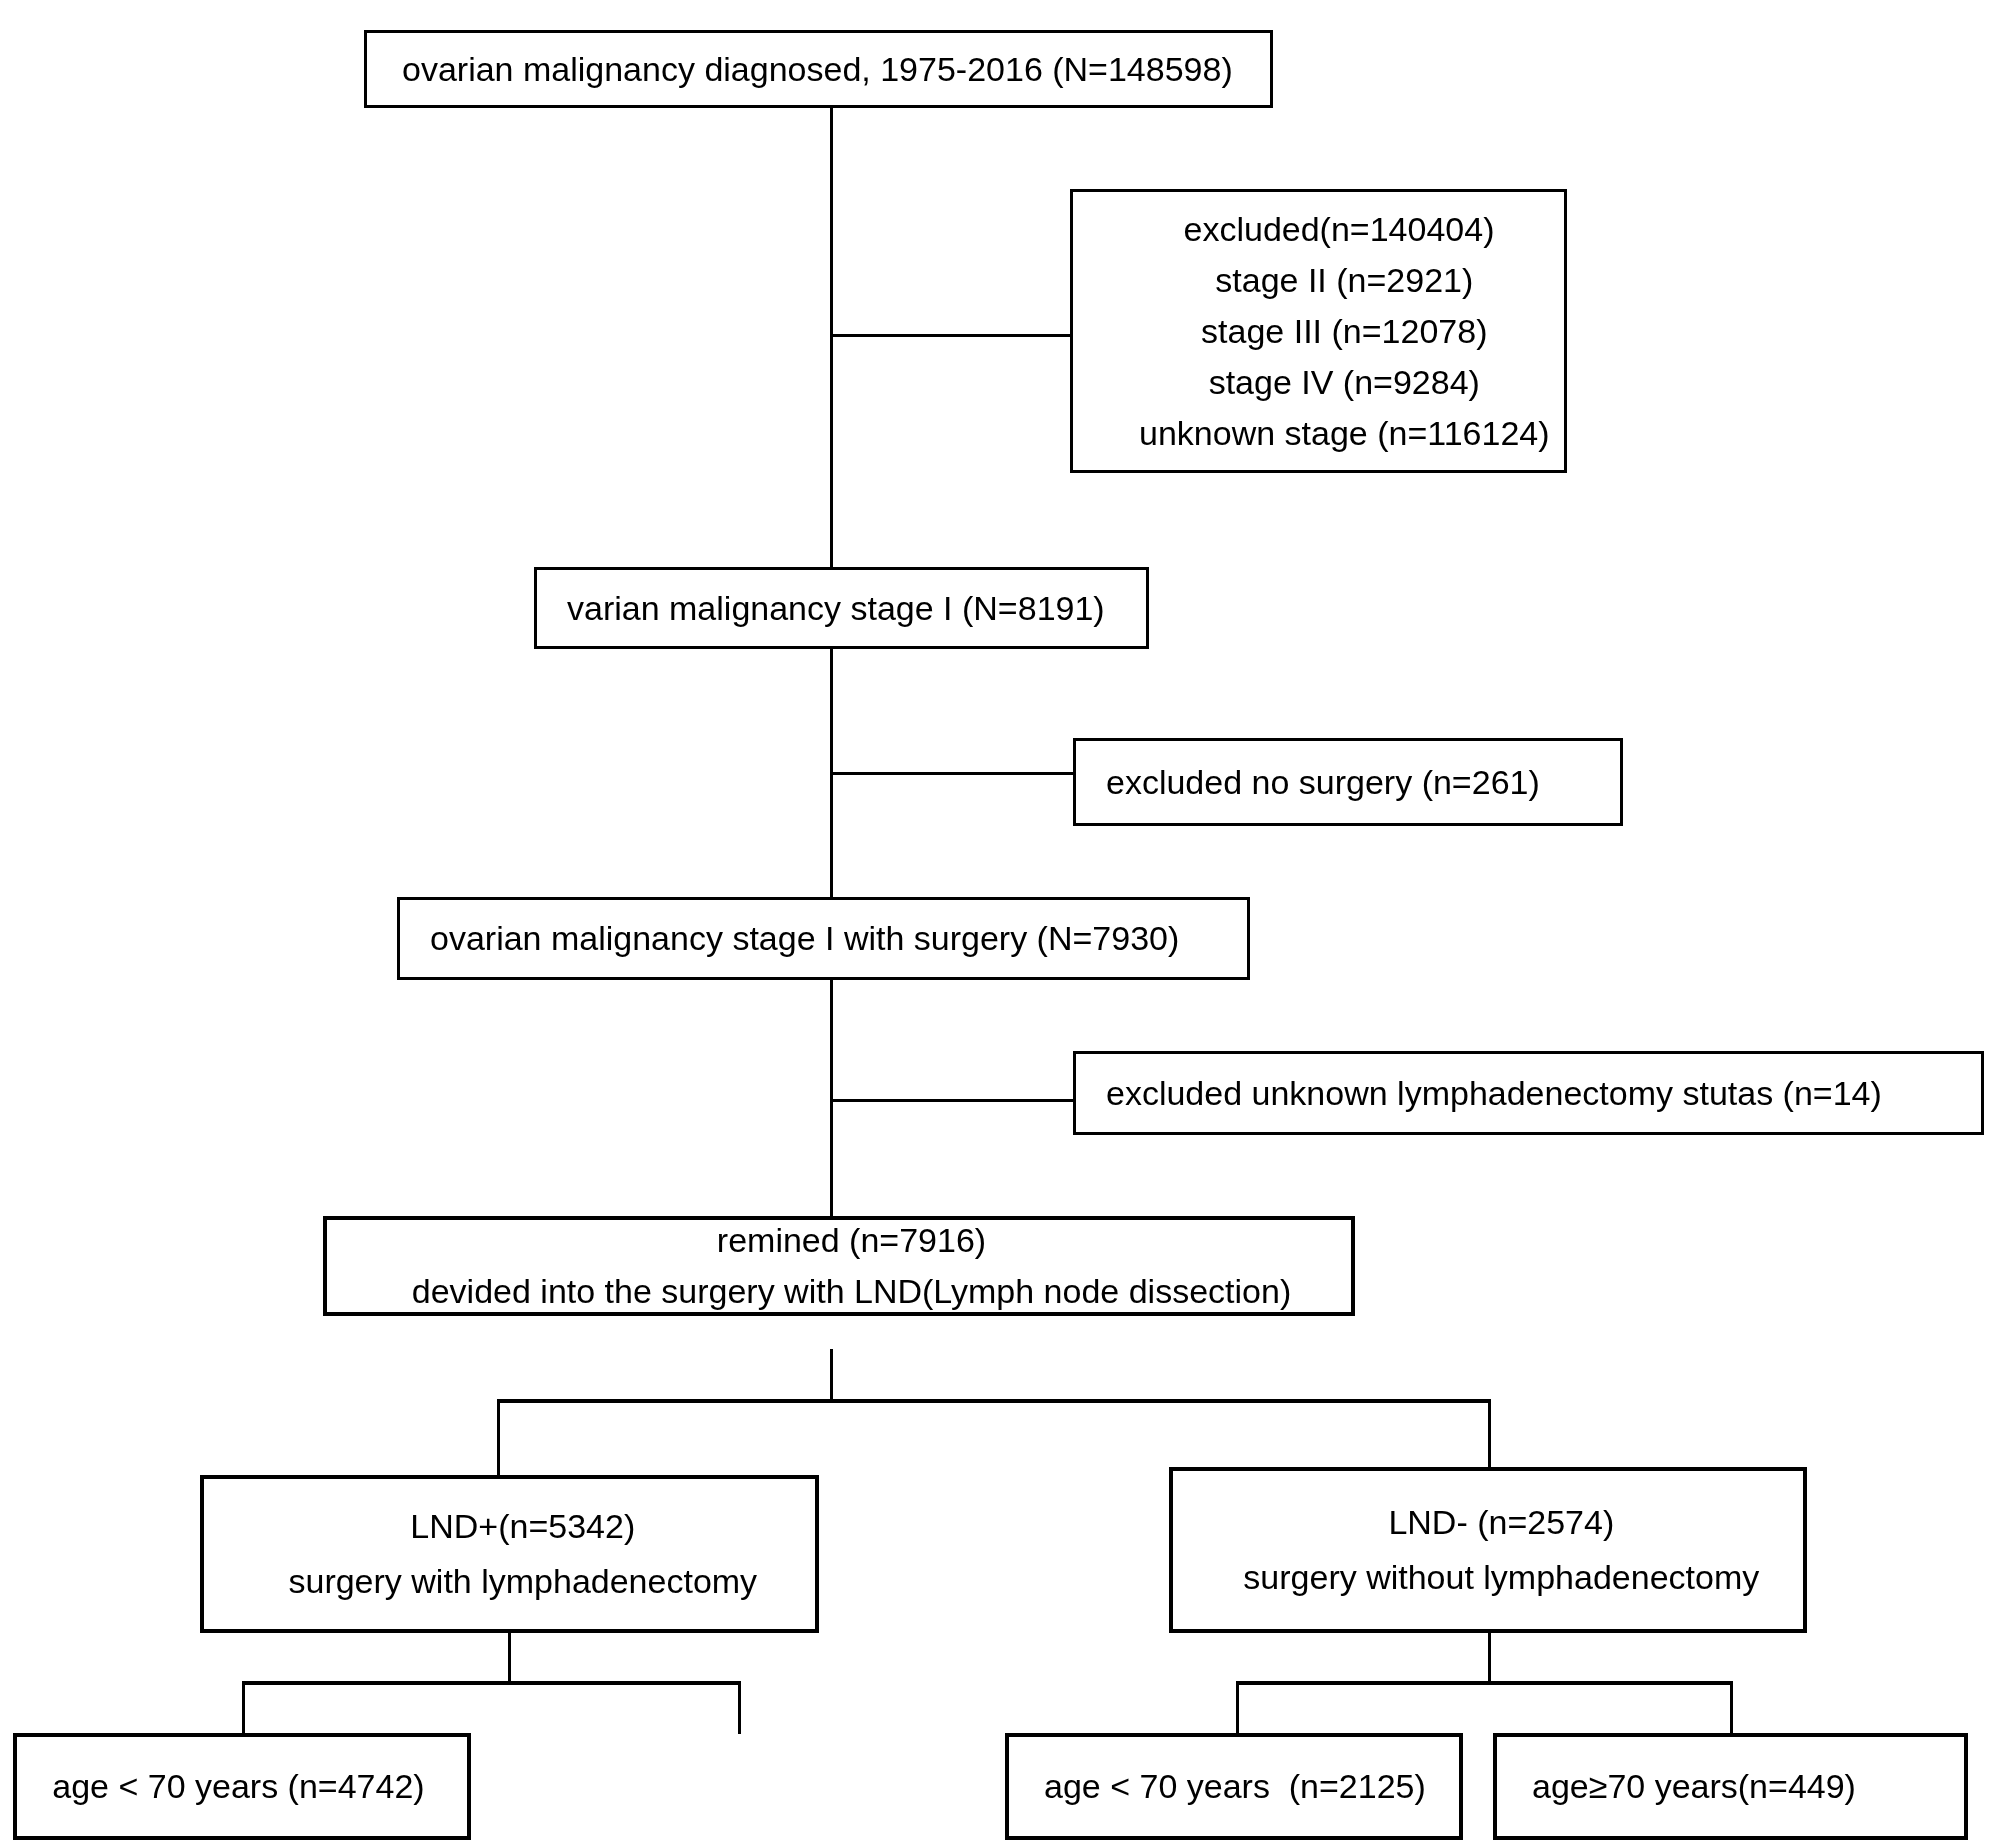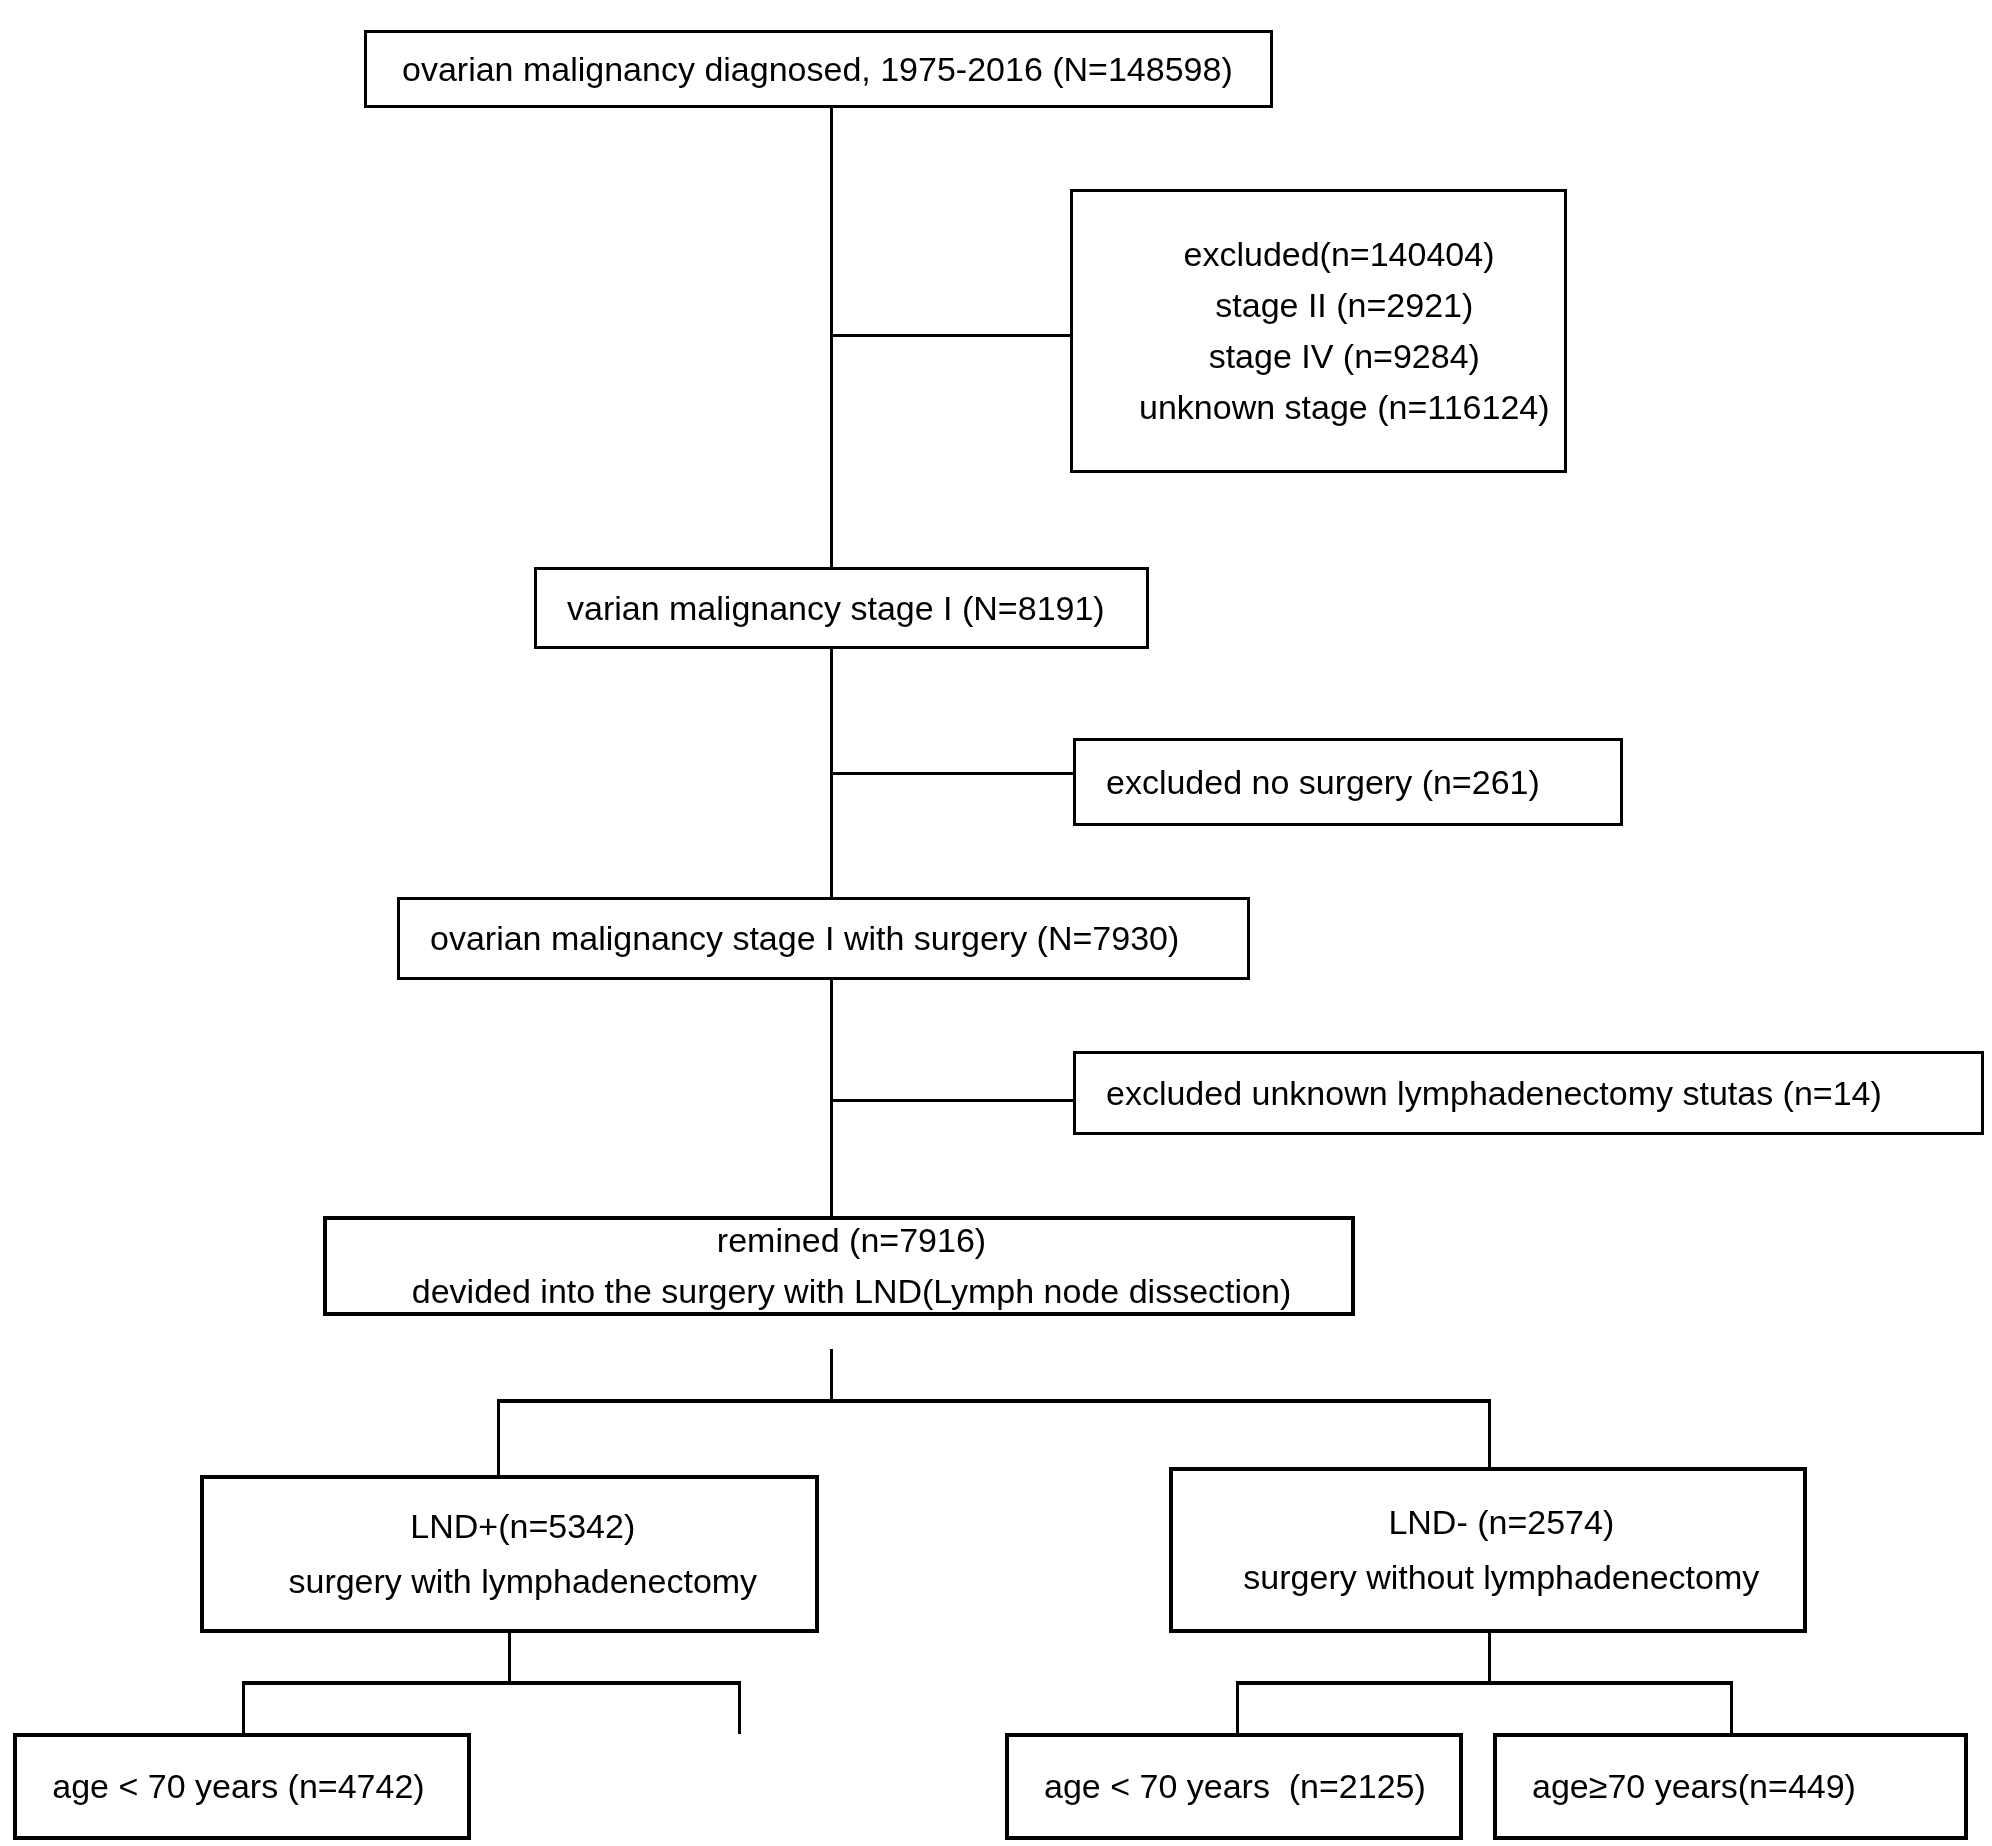--- a/index.html
+++ b/index.html
@@ -57,20 +57,21 @@
   <div class="vline" data-name="connector-drop-age-lt70-nolnd" style="left:1236px;top:1681px;width:2.7px;height:53px;"></div>
   <div class="vline" data-name="connector-drop-age-ge70-nolnd" style="left:1730px;top:1681px;width:2.7px;height:53px;"></div>
 
   <div class="box single pad40" data-name="box-diagnosed" style="left:364px;top:14px;width:909px;height:78px;margin-top:16px;">
     <span class="lbl" data-name="box-diagnosed-label">ovarian malignancy diagnosed, 1975-2016 (N=148598)</span>
   </div>
 
   <div class="box multi" data-name="box-excluded-stage" style="left:1070px;top:189px;width:497px;height:284px;">
     <div class="ln" data-name="excluded-stage-line">excluded(n=140404)</div>
     <div class="ln" data-name="excluded-stage-line">stage II (n=2921)</div>
+    <div class="ln" data-name="excluded-stage-line">stage III (n=12078)</div>
     <div class="ln" data-name="excluded-stage-line">stage IV (n=9284)</div>
     <div class="ln" data-name="excluded-stage-line">unknown stage (n=116124)</div>
   </div>
 
   <div class="box single" data-name="box-stage1" style="left:534px;top:567px;width:615px;height:82px;">
     <span class="lbl" data-name="box-stage1-label">varian malignancy stage I (N=8191)</span>
   </div>
 
   <div class="box single" data-name="box-excluded-no-surgery" style="left:1073px;top:730px;width:550px;height:88px;margin-top:8px;">
     <span class="lbl" data-name="box-excluded-no-surgery-label">excluded no surgery (n=261)</span>

